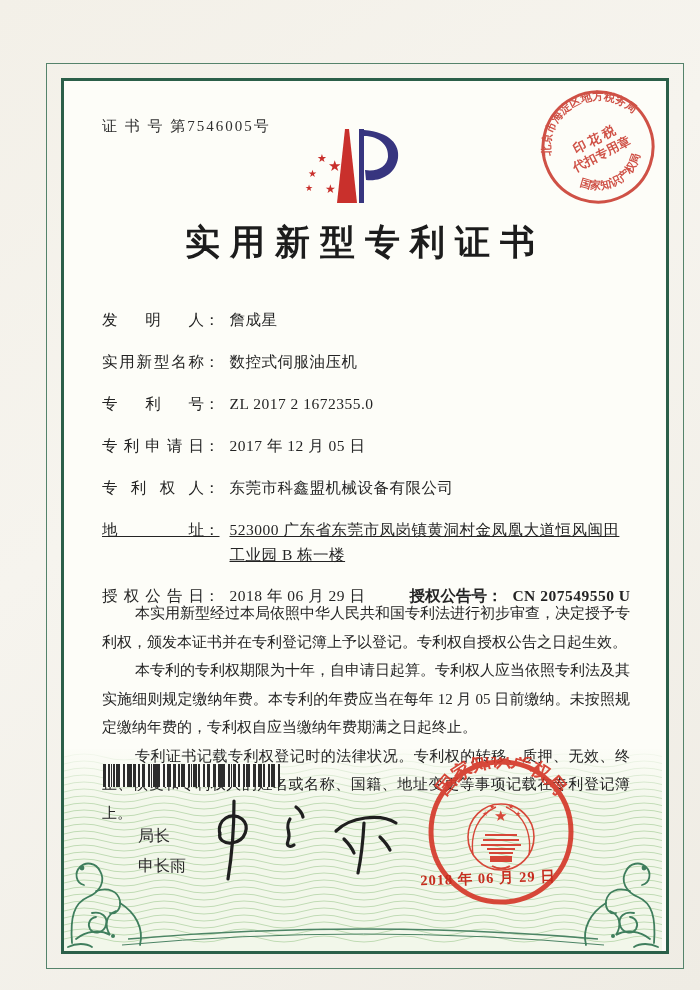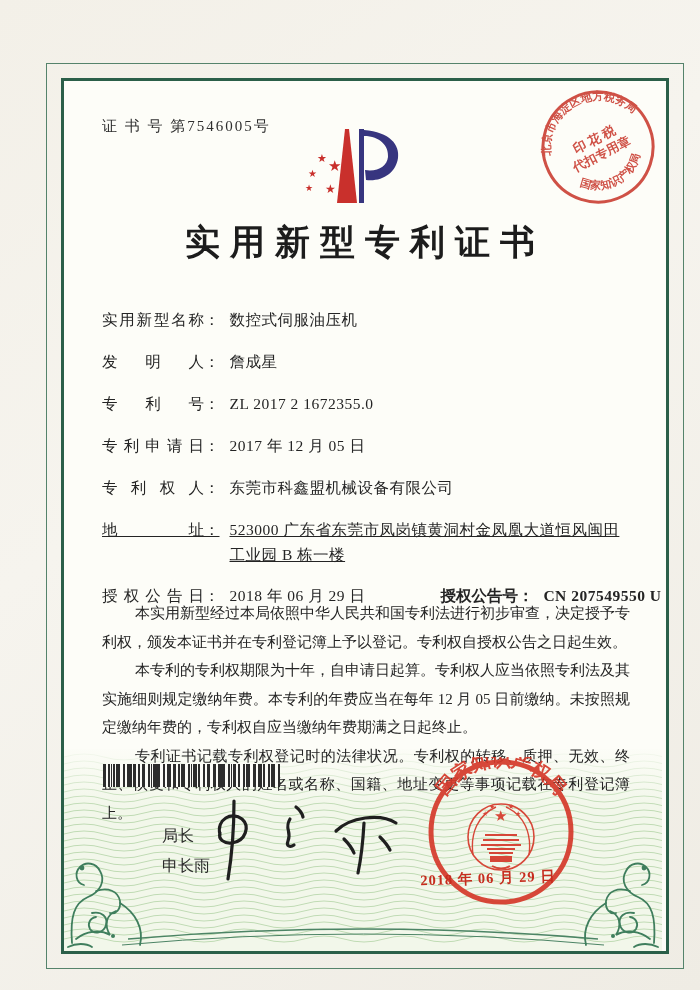--- a/index.html
+++ b/index.html
@@ -16,33 +16,33 @@
   .cert-no{left:38px;top:36px;font-size:15px;letter-spacing:2px;color:#2e2e2e;}
   .title{left:0;top:138px;width:100%;text-align:center;font-size:35px;font-weight:bold;
     letter-spacing:10px;color:#1c1c1c;}
   .fields{left:38px;top:226px;width:528px;font-size:15.5px;color:#242424;}
   .frow{margin-bottom:16px;line-height:26px;white-space:nowrap;}
   .flabel{display:inline-block;width:102px;text-align:justify;text-align-last:justify;
     vertical-align:top;font-weight:500;}
   .fvalue{margin-left:10px;letter-spacing:0.5px;}
   .frow.addr{white-space:normal;display:flex;text-decoration:underline;}
   .frow.addr .fvalue{flex:1;line-height:25px;}
-  .frow.grant{display:flex;gap:31px;}
+  .frow.grant{display:flex;}
   .grant-right{margin-left:44px;white-space:nowrap;font-weight:bold;}
   .paras{left:38px;top:518px;width:528px;font-size:15px;line-height:28.5px;
     text-align:justify;color:#242424;}
   .paras p{margin:0;text-indent:2.2em;}
   .barcode{left:39px;top:683px;width:177px;height:23px;
     background-color:#fbfbf7;
     background-image:
       repeating-linear-gradient(90deg,#2c2c2c 0 2px,rgba(0,0,0,0) 2px 5px),
       repeating-linear-gradient(90deg,#2c2c2c 0 1px,rgba(0,0,0,0) 1px 8px),
       repeating-linear-gradient(90deg,#2c2c2c 0 3px,rgba(0,0,0,0) 3px 13px);}
   .band{left:0;right:0;bottom:0;height:208px;}
-  .officer{left:74px;top:740px;font-size:16px;color:#2a2a2a;line-height:30px;margin-left:24px;}
+  .officer{left:74px;top:740px;font-size:16px;color:#2a2a2a;line-height:30px;}
   .sig-svg{left:134px;top:712px;}
   .seal-svg{left:362px;top:676px;opacity:0.92;}
   .seal-date{left:326px;top:788px;width:196px;text-align:center;font-size:14.5px;
     color:#c62c1e;letter-spacing:1px;font-weight:bold;transform:rotate(-2deg);}
   .stamp-svg{left:474px;top:6px;opacity:0.88;}
   .footer{left:0;top:828px;width:100%;text-align:center;font-size:12.5px;
     letter-spacing:2px;color:#333;}
   .logo-svg{left:236px;top:44px;}
   svg text{font-family:"Liberation Serif","DejaVu Serif",serif;}
 </style>
@@ -123,24 +123,24 @@
       </g>
       <polygon points="45,4 49,4 57,78 37,78" fill="#c9302c"></polygon>
       <rect x="59" y="4" width="5" height="74" fill="#37357f"></rect>
       <path fill="#37357f" d="M64,5 C90,7 100,20 98,33 C96,48 82,57 66,55 L65,45 C78,47 87,41 88,32 C89,21 80,11 64,11 Z"></path>
     </svg>
 
     <div class="abs title">实用新型专利证书</div>
 
     <div class="abs fields">
       <div class="frow">
+        <span class="flabel">发明人</span><span>：</span><span class="fvalue">詹成星</span>
+      </div>
+      <div class="frow">
         <span class="flabel">实用新型名称</span><span>：</span><span class="fvalue">数控式伺服油压机</span>
-      </div>
-      <div class="frow">
-        <span class="flabel">发明人</span><span>：</span><span class="fvalue">詹成星</span>
       </div>
       <div class="frow">
         <span class="flabel">专利号</span><span>：</span><span class="fvalue">ZL 2017 2 1672355.0</span>
       </div>
       <div class="frow">
         <span class="flabel">专利申请日</span><span>：</span><span class="fvalue">2017 年 12 月 05 日</span>
       </div>
       <div class="frow">
         <span class="flabel">专利权人</span><span>：</span><span class="fvalue">东莞市科鑫盟机械设备有限公司</span>
       </div>

